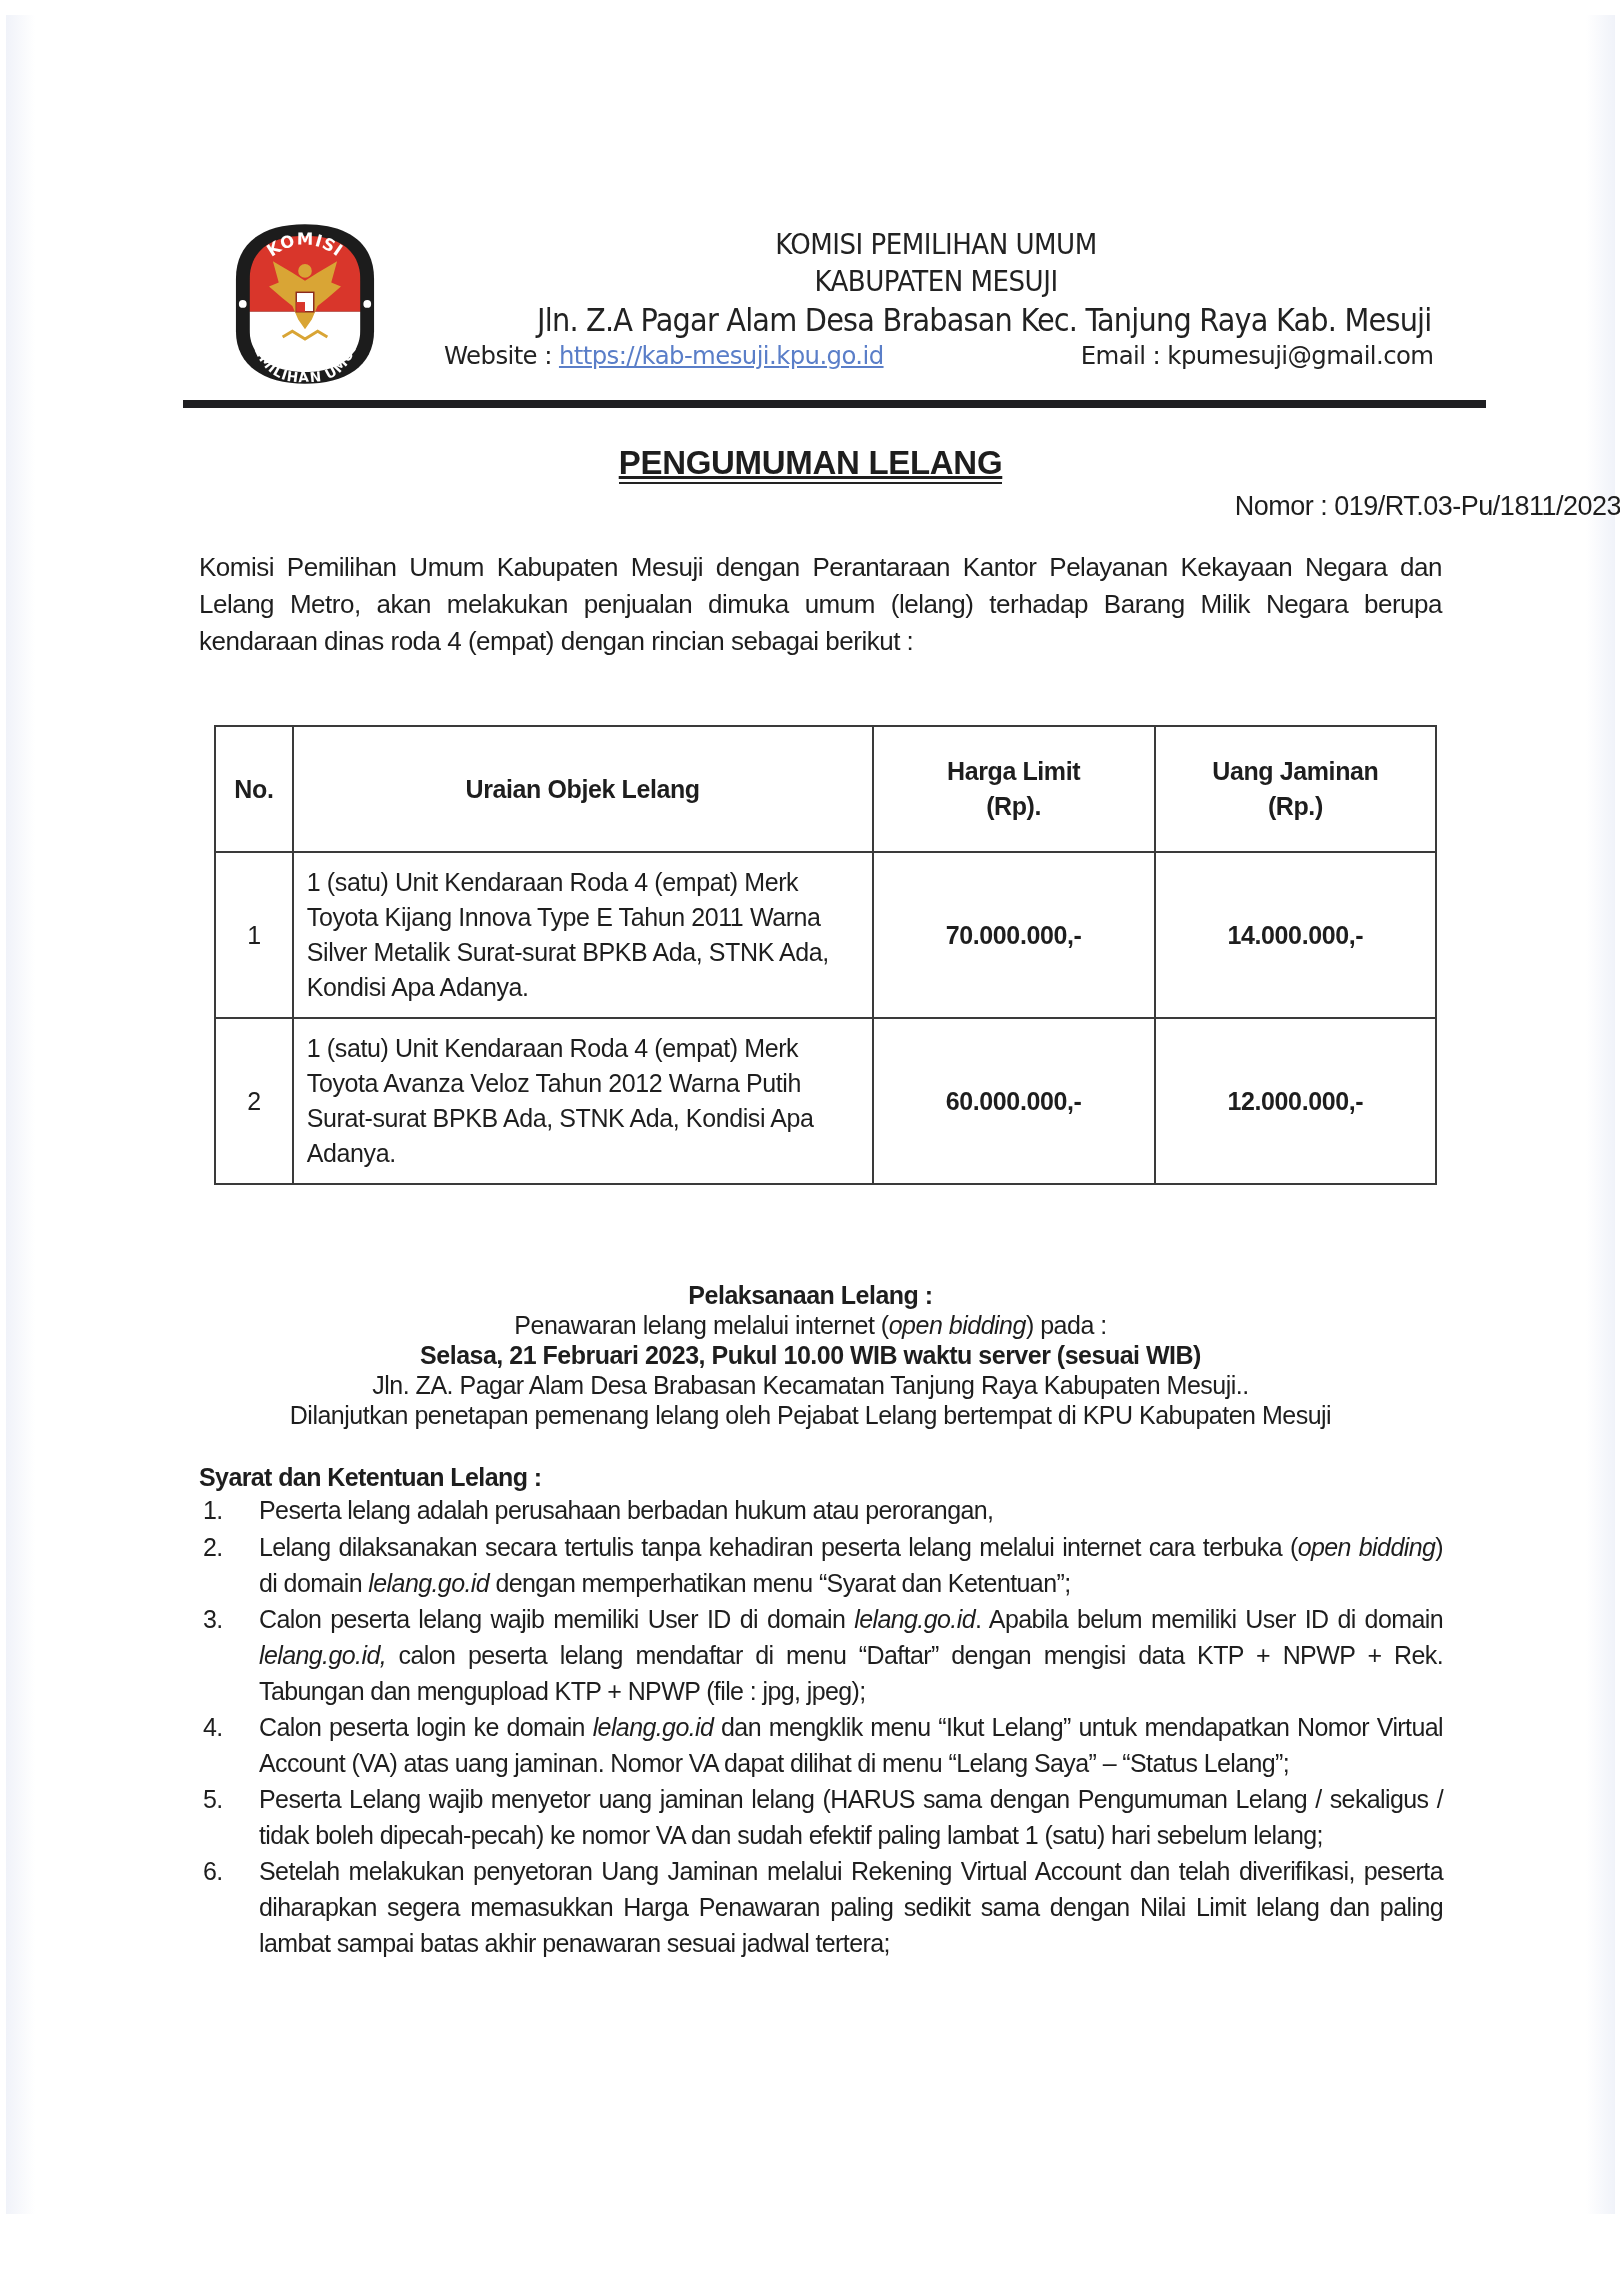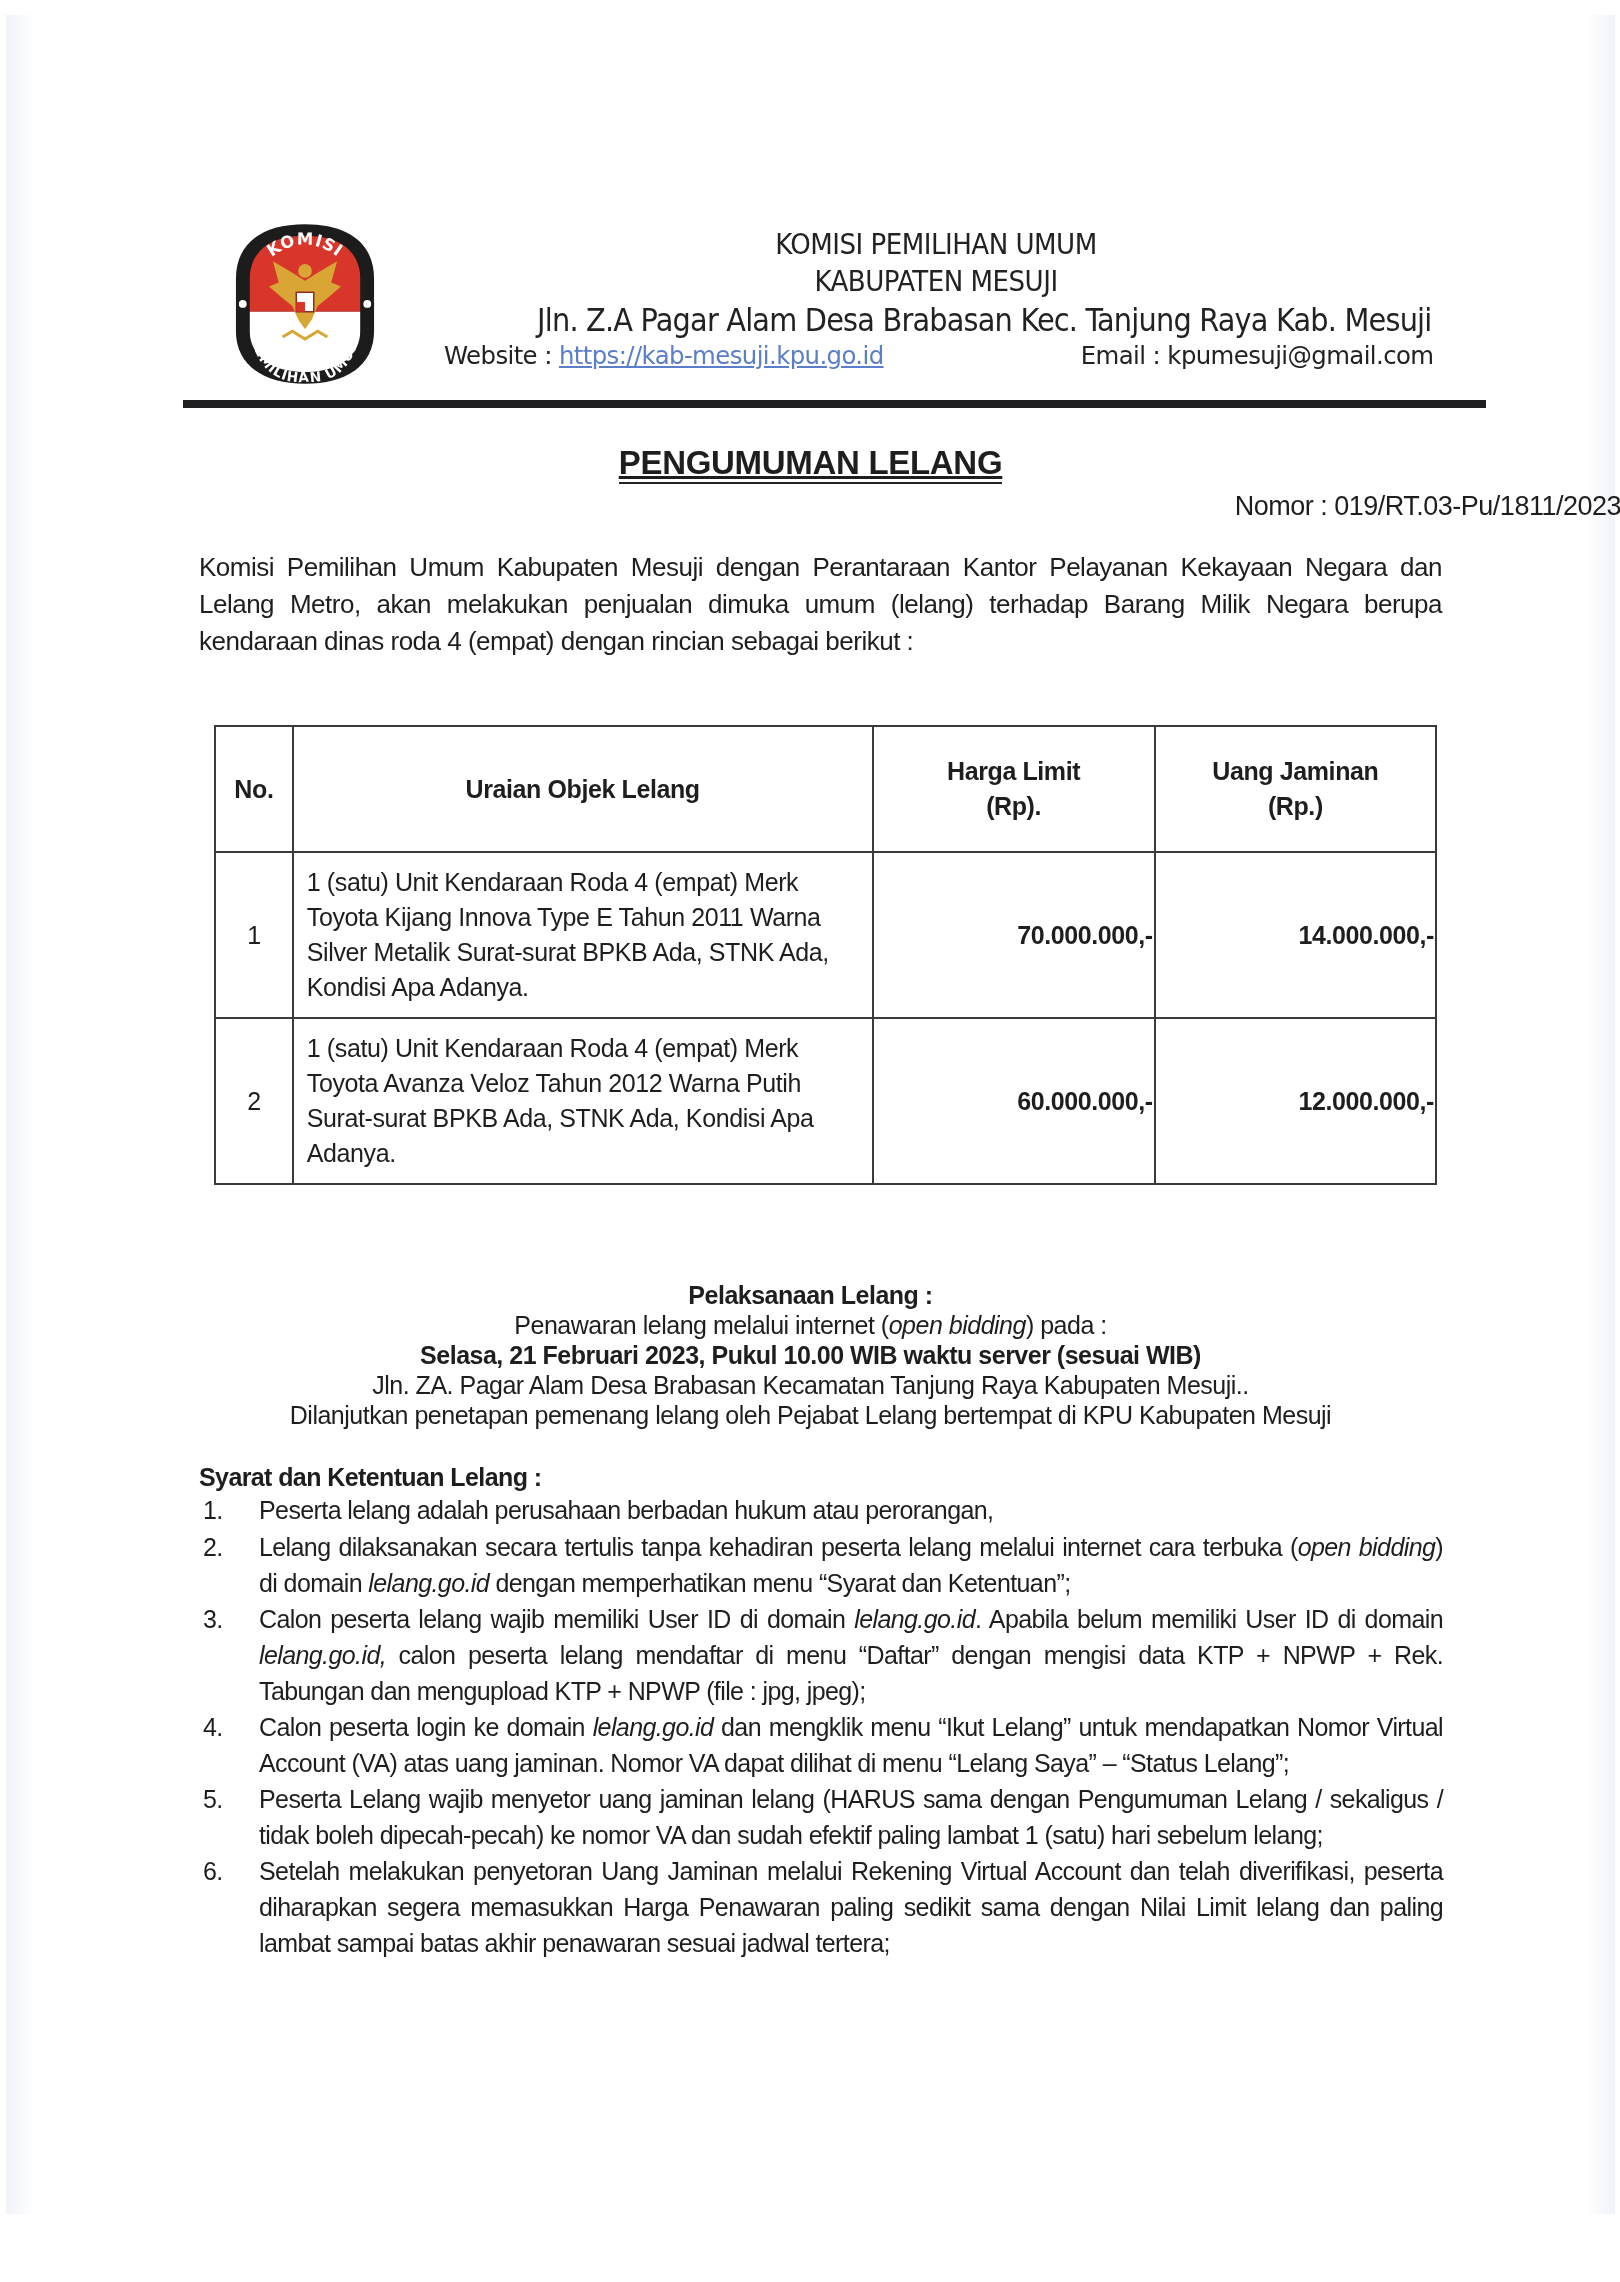--- a/index.html
+++ b/index.html
@@ -63,21 +63,21 @@
       position: absolute; left: 214px; top: 725px;
       border-collapse: collapse; width: 1223px;
       font-size: 25px; letter-spacing: -0.4px;
     }
     table.lelang th, table.lelang td {
       border: 2px solid #3a3a3a; vertical-align: middle;
     }
     table.lelang th { font-weight: bold; height: 122px; text-align: center; line-height: 35px; }
     table.lelang td.no { text-align: center; width: 74px; }
     table.lelang td.desc { padding: 0 13px; line-height: 35px; height: 164px; text-align: left; }
-    table.lelang td.num { text-align: right; font-weight: bold; }
+    table.lelang td.num { text-align: center; font-weight: bold; }
     col.c-no { width: 76px; }
     col.c-desc { width: 582px; }
     col.c-harga { width: 283px; }
     col.c-jaminan { width: 282px; }
 
     
     .pelaksanaan {
       position: absolute; left: 0; width: 1621px; top: 1280px;
       text-align: center; font-size: 25px; line-height: 30px; letter-spacing: -0.5px;
     }

